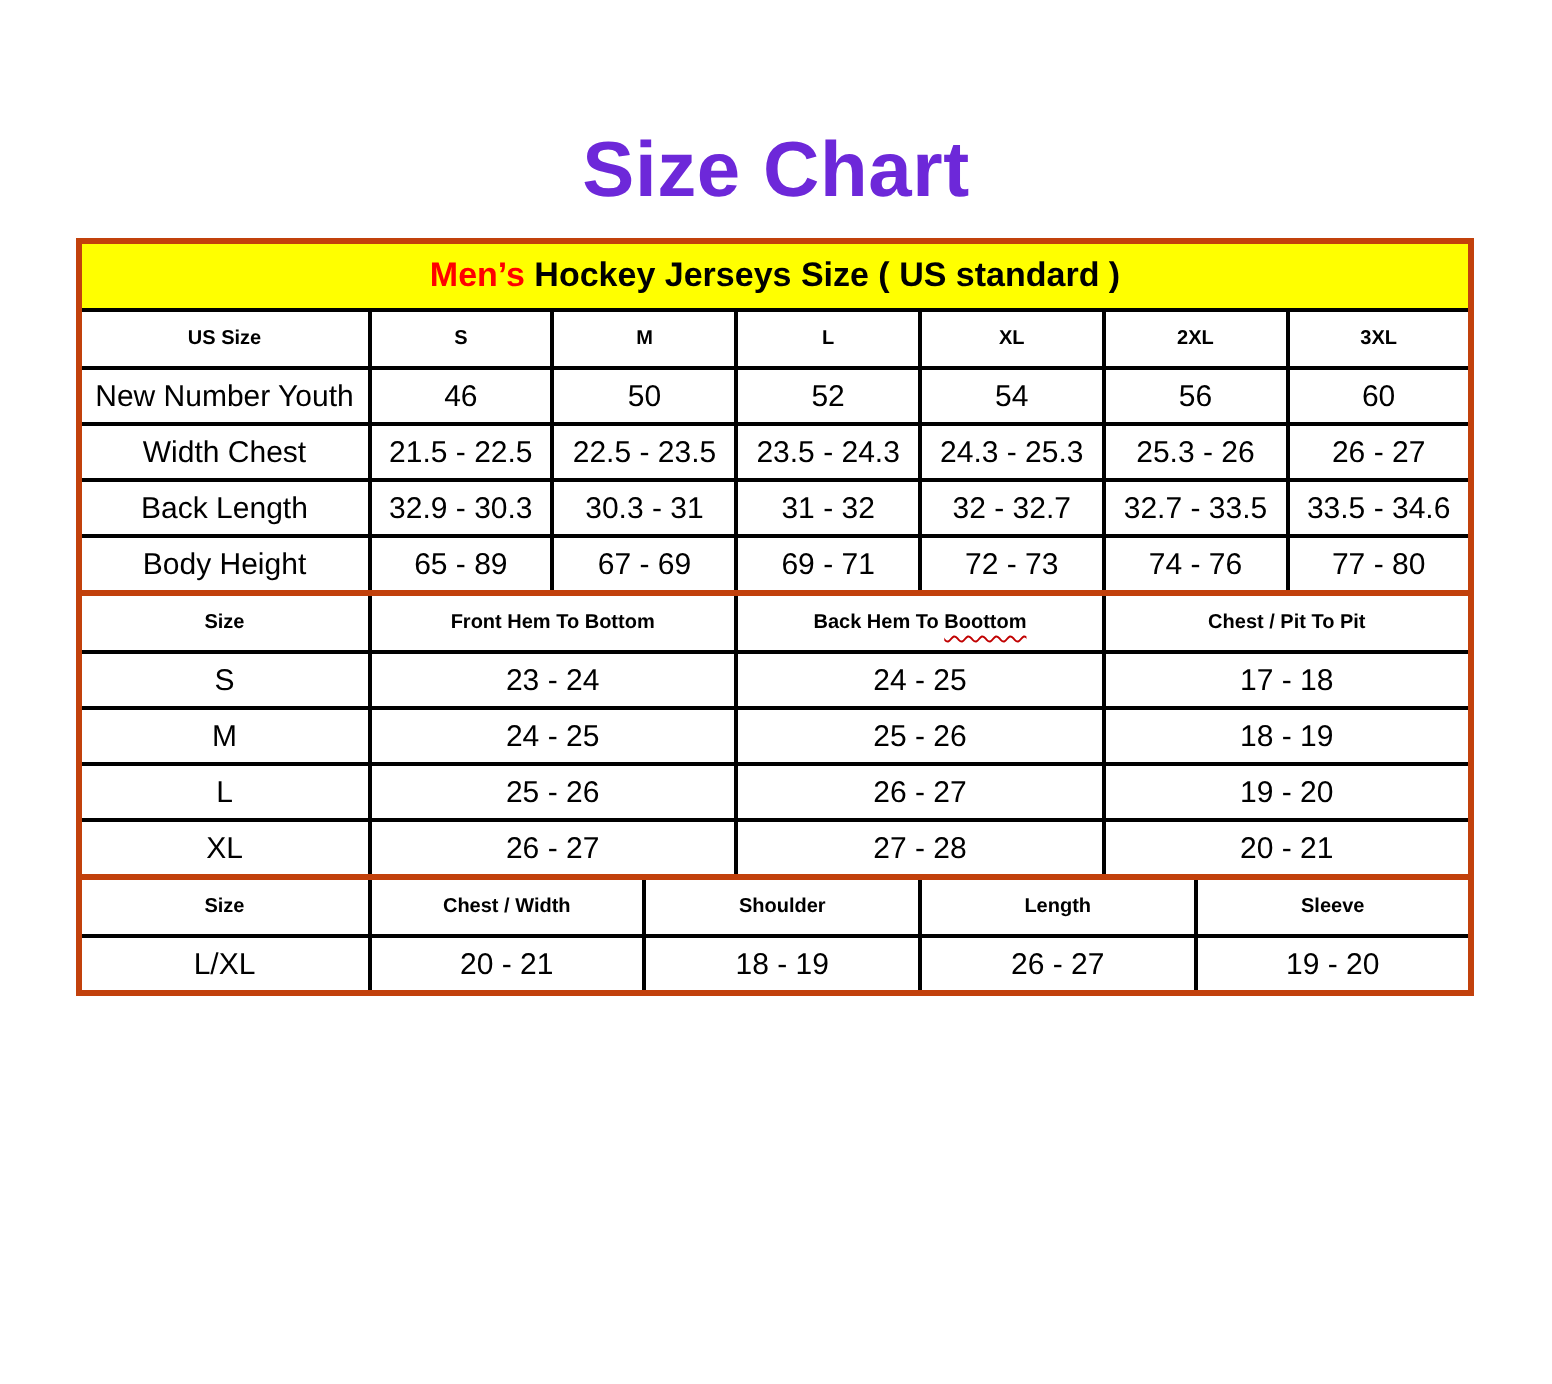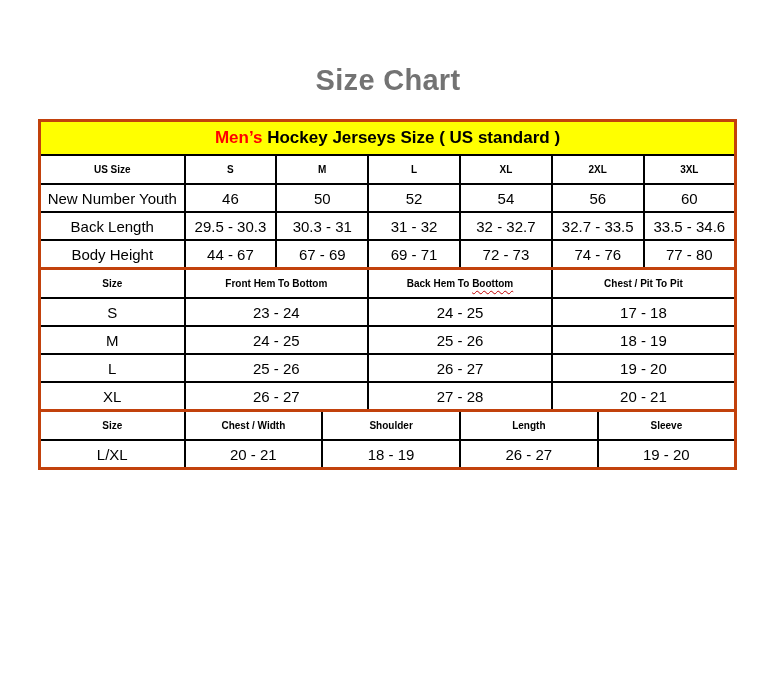--- a/index.html
+++ b/index.html
@@ -1,22 +1,22 @@
 <!DOCTYPE html>
 <html><head>
 <meta charset="utf-8">
 <style>
   html,body { margin:0; padding:0; background:#ffffff; }
   body { width:776px; height:692px; font-family:"Liberation Sans", sans-serif; }
   .stage { position:relative; width:776px; height:692px; background:#ffffff; overflow:hidden; }
 
   .page-title {
     position:absolute; top:64px; left:0; width:100%;
-    text-align:center; font-size:29px; font-weight:bold;
-    color:#737373; letter-spacing:0.3px; margin:0;
+    text-align:center; font-size:39px; font-weight:bold;
+    color:#6d28d9; letter-spacing:0.3px; margin:0;
   }
 
   #sections { position:absolute; left:38px; top:119px; width:699px; }
 
   table.size-table {
     border-collapse:collapse; width:100%; table-layout:fixed;
     border:3px solid #c2410c; margin-top:-3px;
   }
   table.size-table.first { margin-top:0; }
 
@@ -70,31 +70,40 @@
           <tr>
             <td class="val plain">New Number Youth</td>
             <td class="val">46</td>
             <td class="val">50</td>
             <td class="val">52</td>
             <td class="val">54</td>
             <td class="val">56</td>
             <td class="val">60</td>
           </tr>
           <tr>
+            <td class="val plain">Width Chest</td>
+            <td class="val">21.5 - 22.5</td>
+            <td class="val">22.5 - 23.5</td>
+            <td class="val">23.5 - 24.3</td>
+            <td class="val">24.3 - 25.3</td>
+            <td class="val">25.3 - 26</td>
+            <td class="val">26 - 27</td>
+          </tr>
+          <tr>
             <td class="val plain">Back Length</td>
-            <td class="val">29.5 - 30.3</td>
+            <td class="val">32.9 - 30.3</td>
             <td class="val">30.3 - 31</td>
             <td class="val">31 - 32</td>
             <td class="val">32 - 32.7</td>
             <td class="val">32.7 - 33.5</td>
             <td class="val">33.5 - 34.6</td>
           </tr>
           <tr>
             <td class="val plain">Body Height</td>
-            <td class="val">44 - 67</td>
+            <td class="val">65 - 89</td>
             <td class="val">67 - 69</td>
             <td class="val">69 - 71</td>
             <td class="val">72 - 73</td>
             <td class="val">74 - 76</td>
             <td class="val">77 - 80</td>
           </tr>
         </tbody>
       </table>
       <table class="size-table">
         <colgroup>

